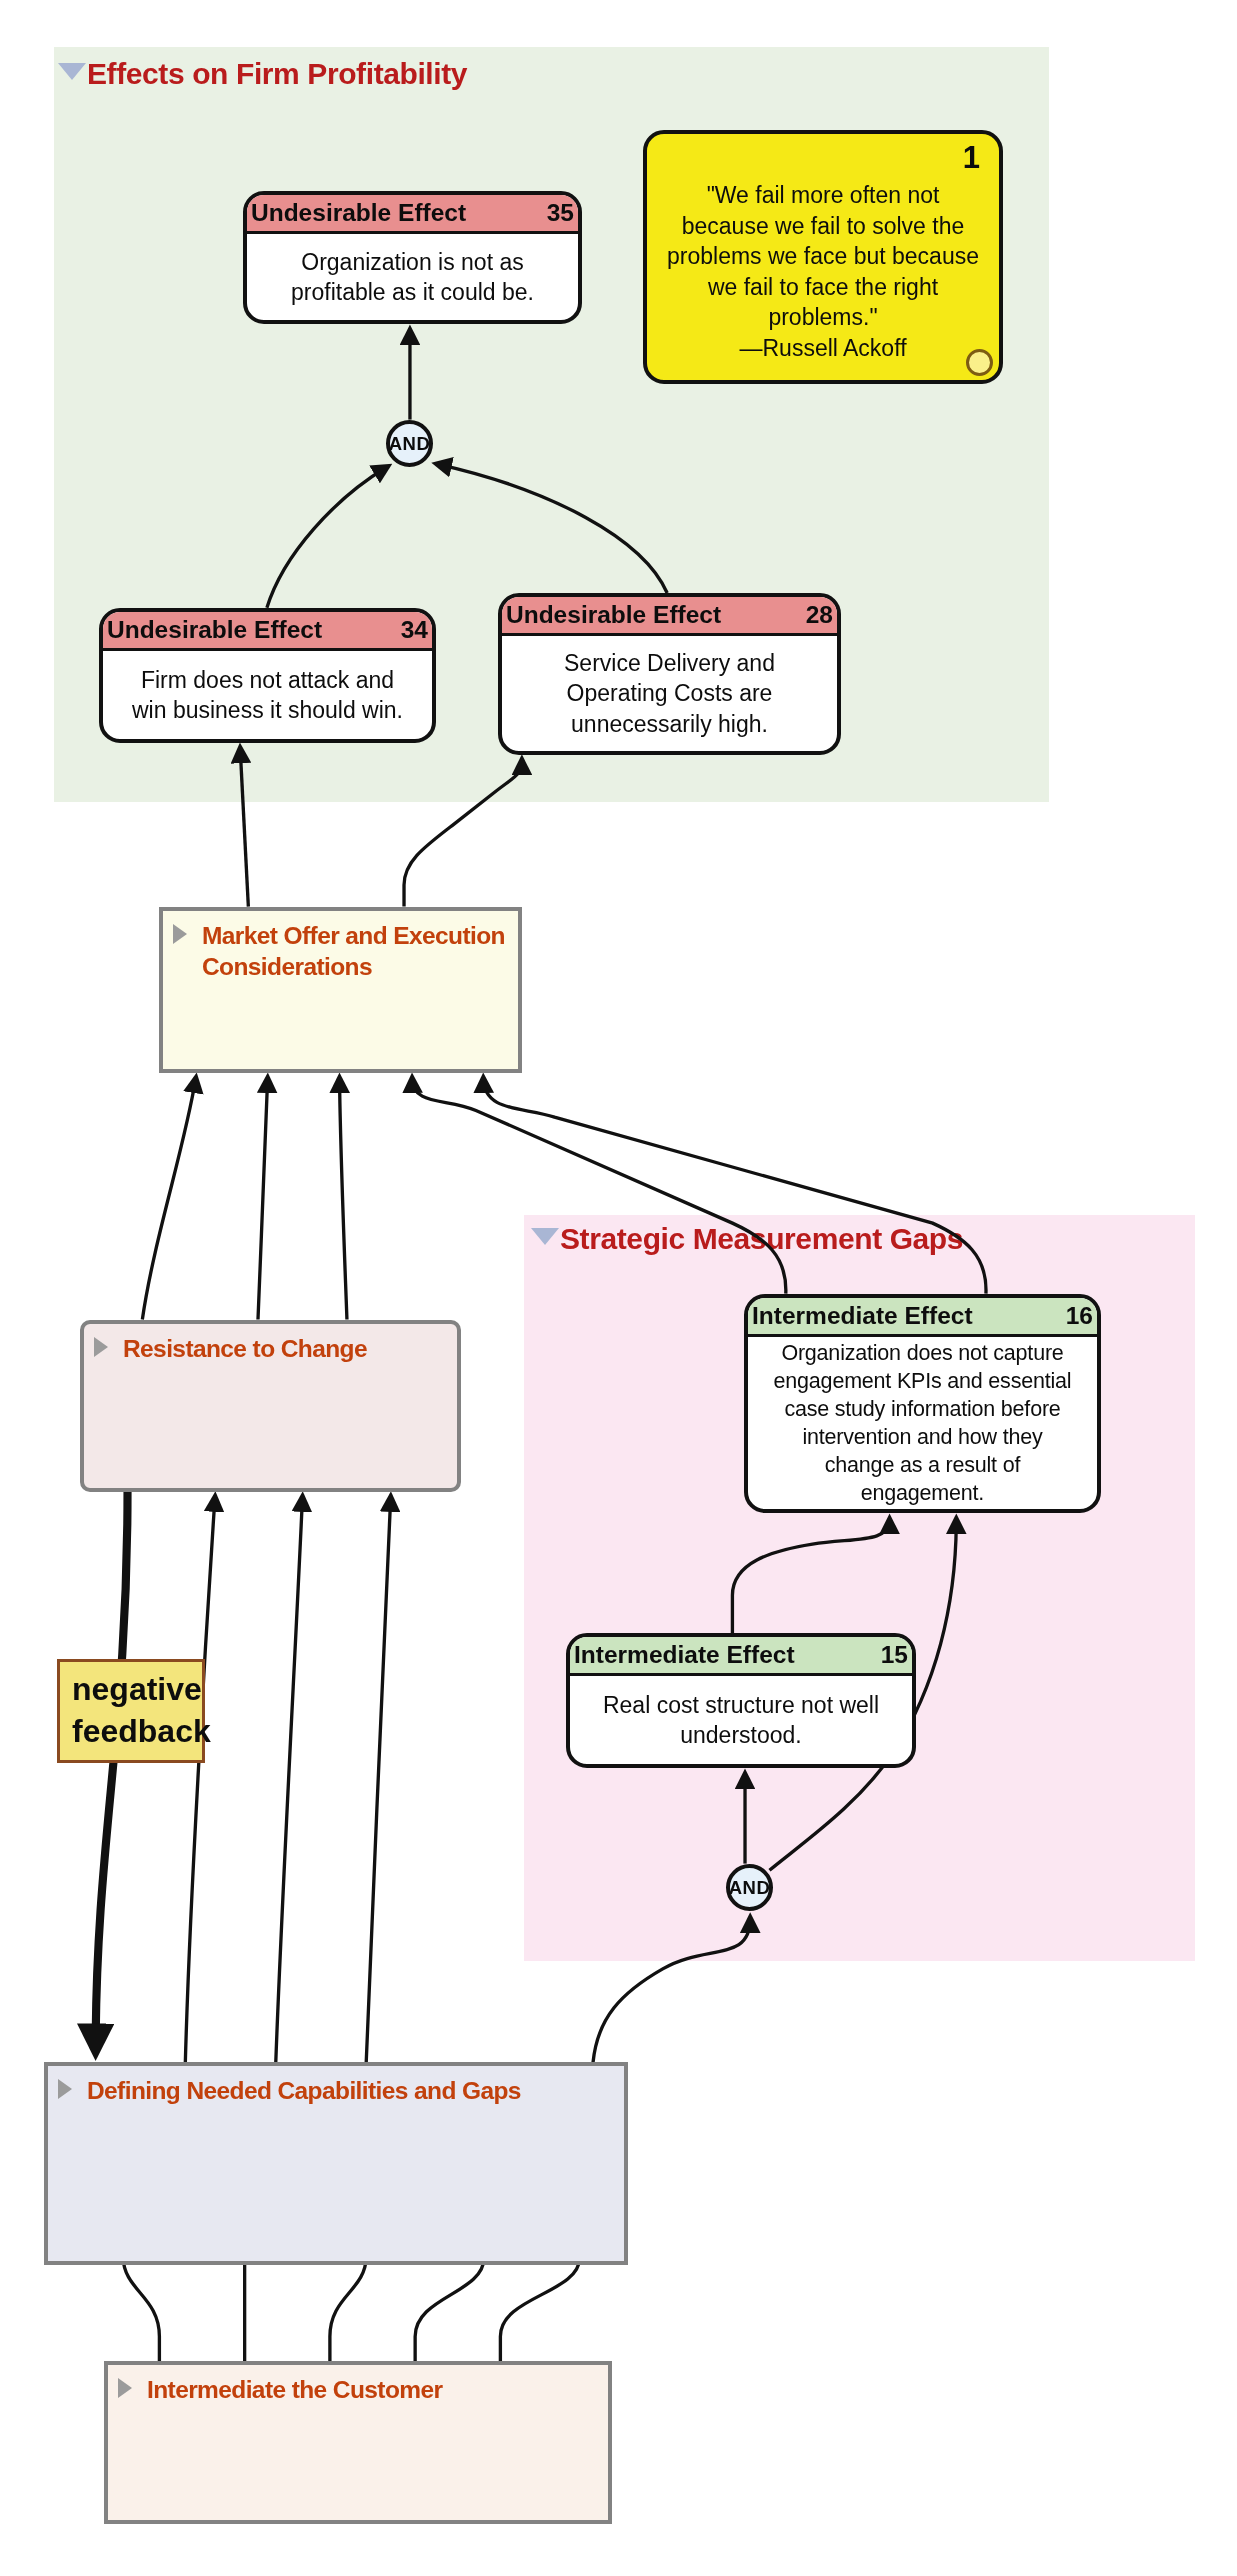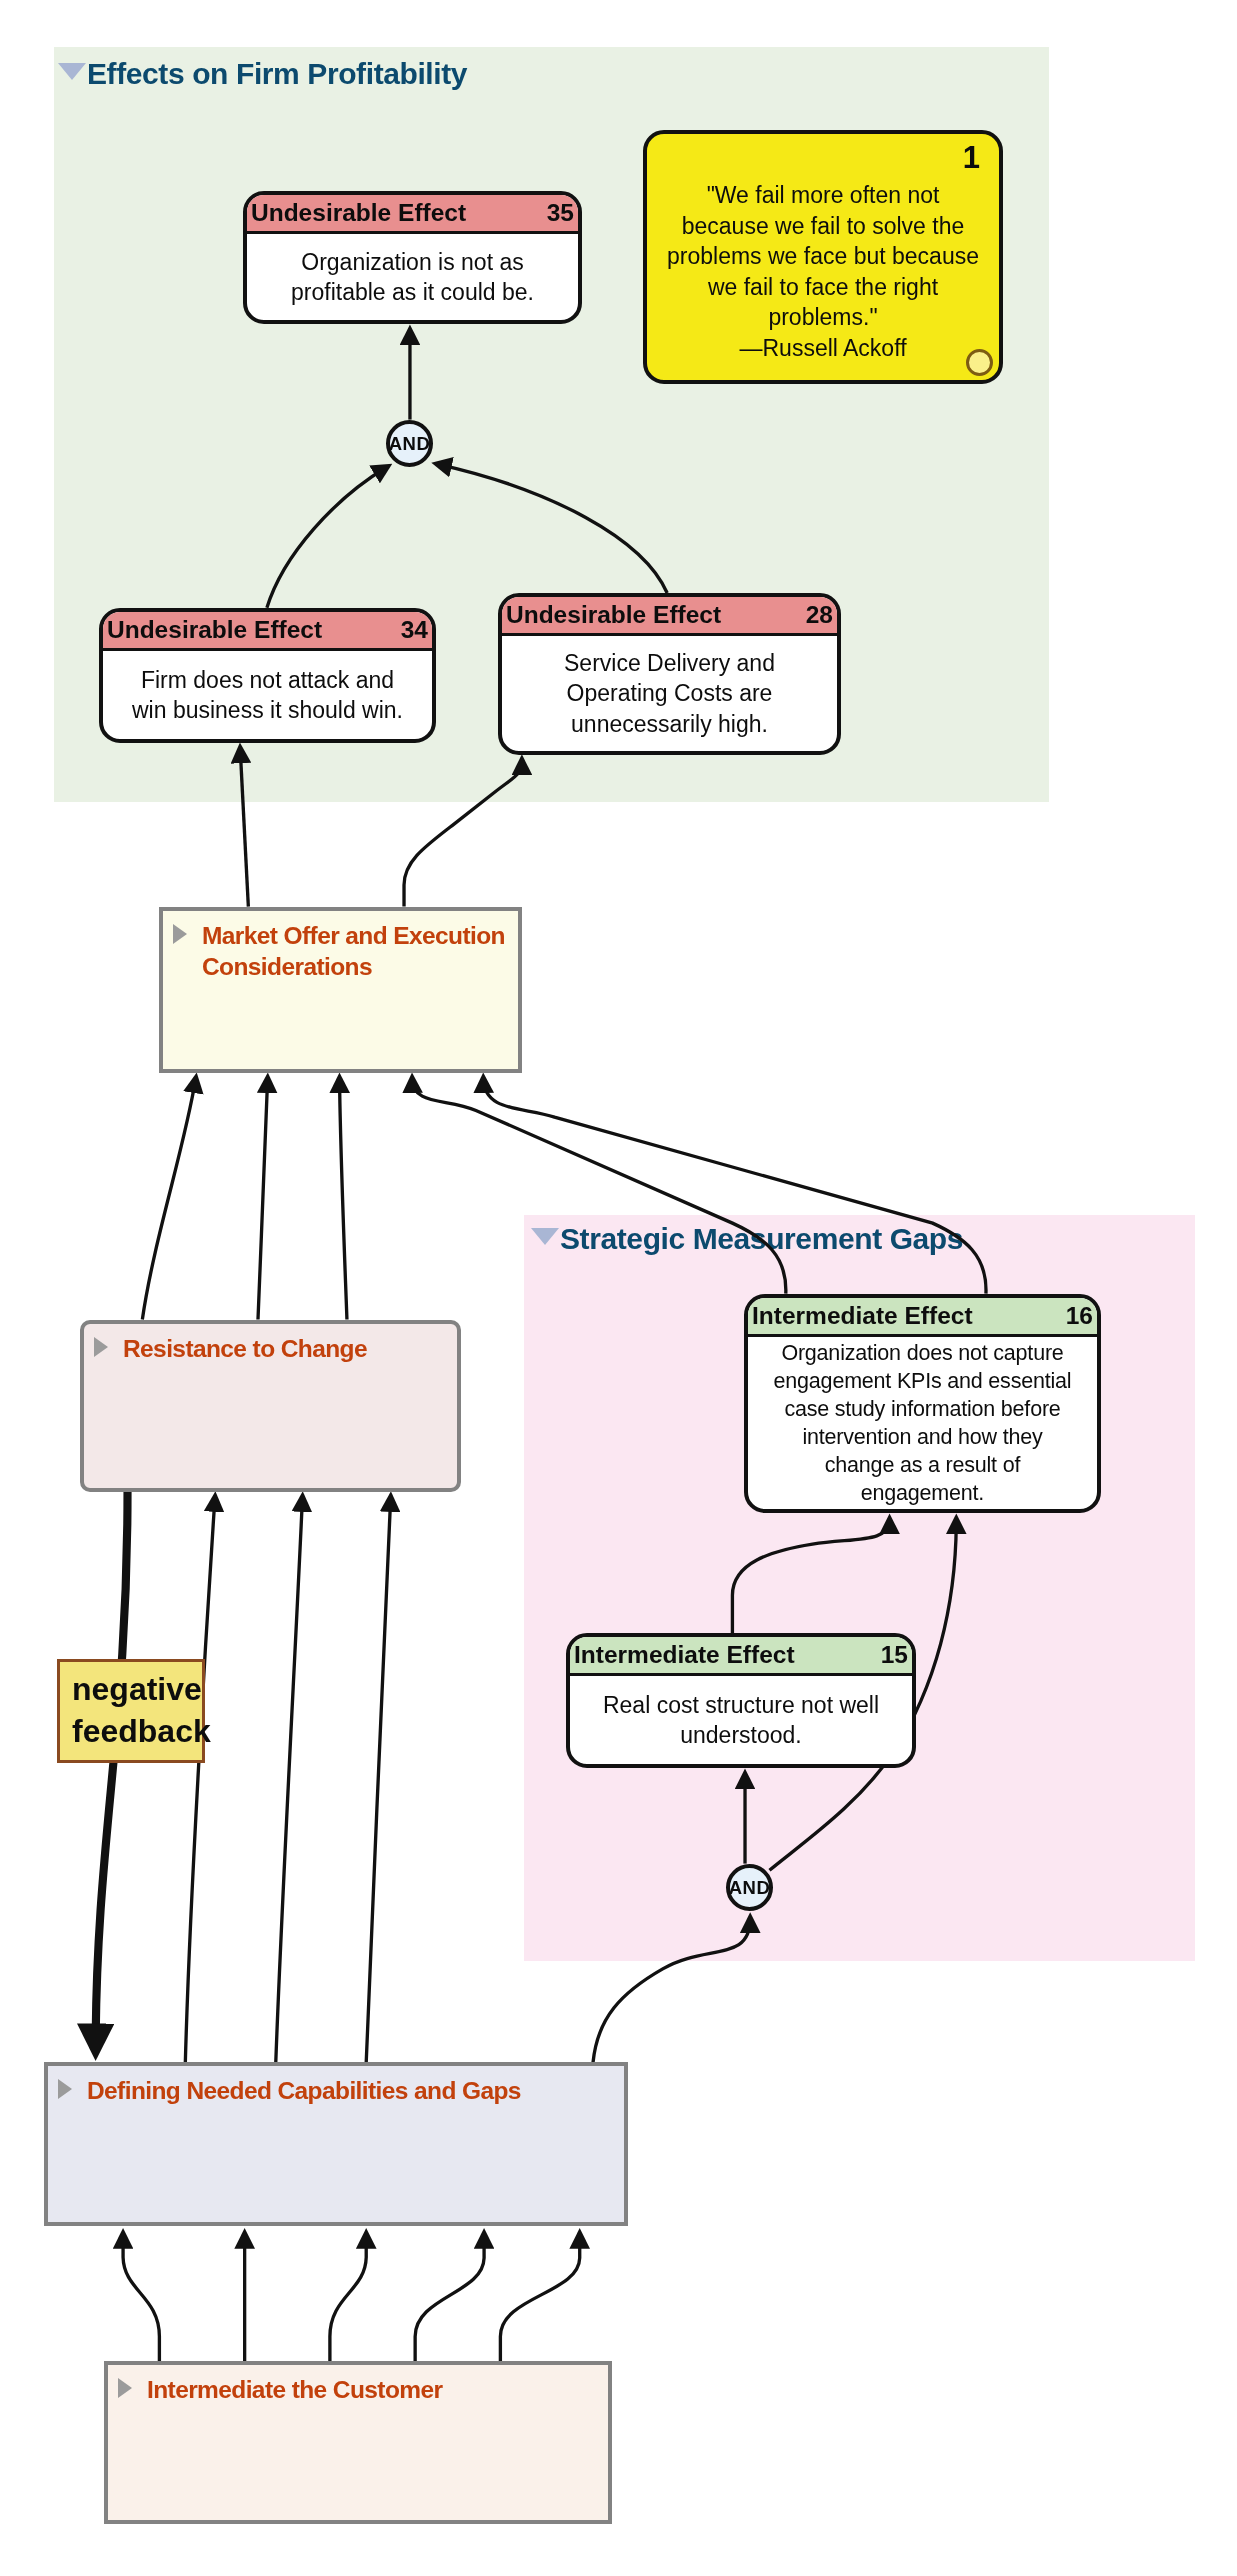--- a/index.html
+++ b/index.html
@@ -4,21 +4,21 @@
 <style>
   * { margin:0; padding:0; box-sizing:border-box; }
   html,body { background:#ffffff; }
   body { font-family:"Liberation Sans", sans-serif; }
   .canvas { position:relative; width:1238px; height:2576px; background:#ffffff; overflow:hidden; }
 
   
   .region { position:absolute; }
   .region-effects { left:54px; top:47px; width:995px; height:755px; background:#e9f1e4; }
   .region-gaps    { left:524px; top:1215px; width:671px; height:746px; background:#fbe7f2; }
-  .region-title { position:absolute; font-size:30px; font-weight:bold; color:#0c4a6e; letter-spacing:-0.4px; white-space:nowrap; }
+  .region-title { position:absolute; font-size:30px; font-weight:bold; color:#b91c1c; letter-spacing:-0.4px; white-space:nowrap; }
   .region-effects .region-title { left:33px; top:10.4px; }
   .region-gaps .region-title    { left:36px; top:7.4px; }
   .tri-down { position:absolute; width:0; height:0; border-left:14px solid transparent; border-right:14px solid transparent; border-top:17px solid #a9b6d4; }
   .region-effects .tri-down { left:4.4px; top:16.3px; }
   .region-gaps .tri-down    { left:6.7px; top:13.3px; }
 
   
   svg.edges { position:absolute; left:0; top:0; z-index:2; }
   .edge { stroke:#111111; stroke-width:4.5; fill:none; }
   .edge-thick { stroke:#111111; stroke-width:11; fill:none; }
@@ -30,21 +30,21 @@
   .node-header.ie  { background:#cbe4bf; }
   .node-body { flex:1; display:flex; align-items:center; justify-content:center; text-align:center; padding:3px 25px; font-size:23px; line-height:1.32; color:#0d0d0d; }
   .node-body.small { font-size:21.5px; letter-spacing:-0.2px; line-height:1.3; }
 
   
   .group { position:absolute; z-index:3; border:4.4px solid #828282; }
   .group-title { position:absolute; left:39px; top:10.4px; right:7.4px; font-size:24.5px; font-weight:bold; letter-spacing:-0.6px; color:#c2410c; line-height:1.25; }
   .tri-right { position:absolute; left:10.4px; top:13.3px; width:0; height:0; border-top:10.4px solid transparent; border-bottom:10.4px solid transparent; border-left:14px solid #9b9b9b; }
   .group-market        { left:159px; top:907px; width:363px; height:166px; background:#fcfbe7; }
   .group-resistance    { left:80px; top:1320px; width:381px; height:172px; background:#f3e8e8;border-radius:10px; }
-  .group-defining      { left:44px;  top:2062px; width:584px; height:164px; background:#e7e8f1; }
+  .group-defining      { left:44px;  top:2062px; width:584px; height:203px; background:#e7e8f1; }
   .group-understanding { left:104px; top:2361px; width:508px; height:163px; background:#faf1ea; }
 
   
   .note { position:absolute; z-index:3; left:643px; top:130px; width:360px; height:254px; background:#f5e916; border:4.4px solid #111111; border-radius:21px; }
   .note-id { position:absolute; top:6px; right:19px; font-size:31px; font-weight:bold; color:#0d0d0d; }
   .note-text { position:absolute; left:15px; right:15px; top:46px; text-align:center; font-size:23px; line-height:1.33; color:#0d0d0d; }
   .note-dot { position:absolute; right:6px; bottom:4.4px; width:27px; height:27px; border:3.7px solid #7d5c12; border-radius:50%; background:#faf08a; }
 
   
   .junction { position:absolute; z-index:3; width:47px; height:47px; border:4.4px solid #111111; border-radius:50%; background:#e6f1fa; display:flex; align-items:center; justify-content:center; font-size:18.5px; font-weight:bold; letter-spacing:0.4px; color:#0d0d0d; }

